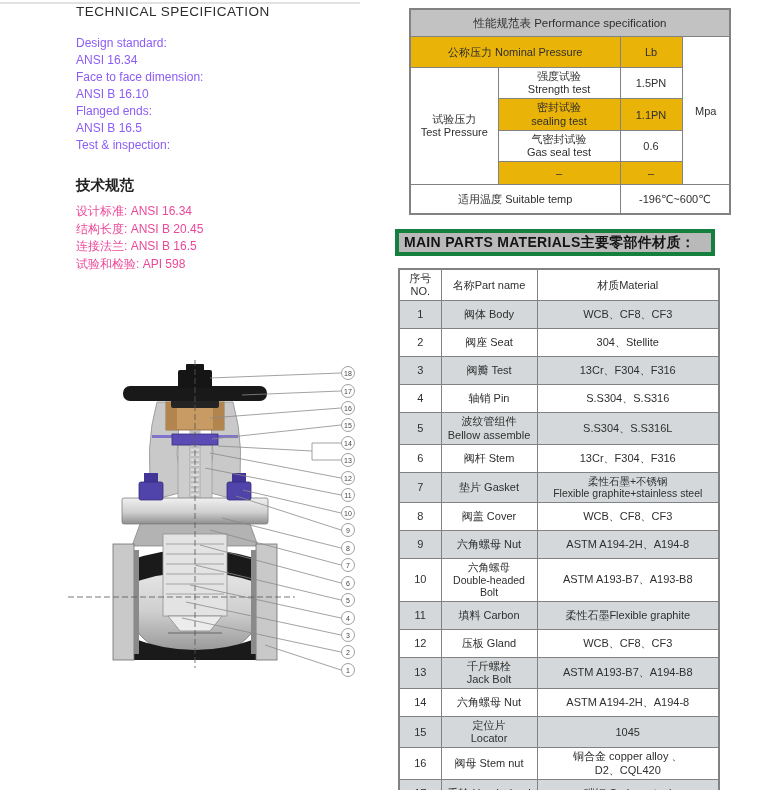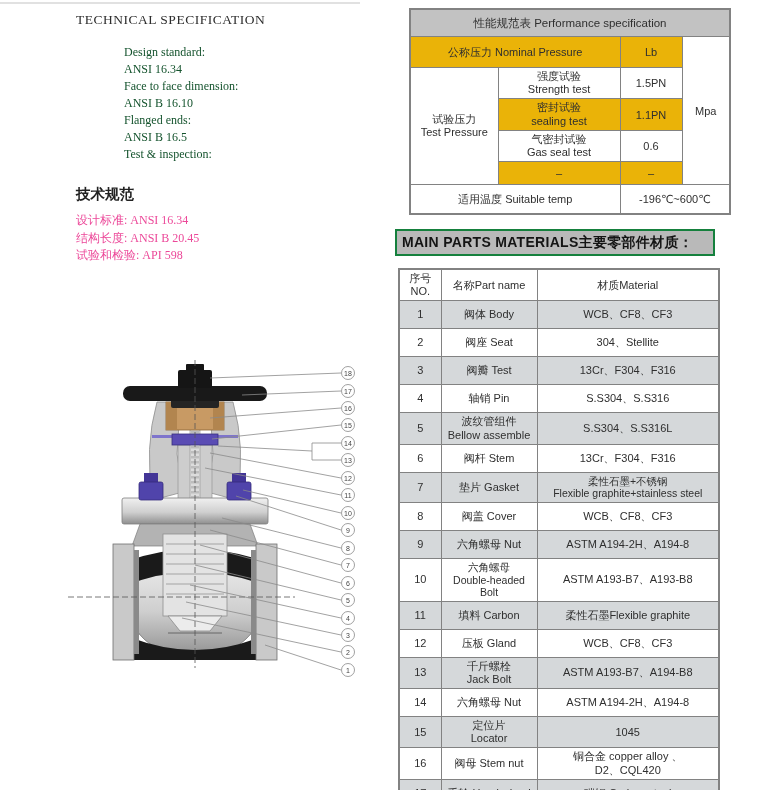--- a/index.html
+++ b/index.html
@@ -3,39 +3,39 @@
 <meta charset="utf-8">
 <style>
   html,body{margin:0;padding:0;background:#fff;}
   .page{
     position:relative;width:767px;height:790px;background:#ffffff;overflow:hidden;
     font-family:"Liberation Sans","DejaVu Sans",sans-serif;color:#333;
   }
   .scan-line{position:absolute;top:2px;left:0;width:360px;height:2px;background:#c9c9c9;opacity:.55;}
 
   
-  .left-col{position:absolute;left:76px;top:12px;width:300px;font-family:Liberation Serif, serif;}
+  .left-col{position:absolute;left:76px;top:4px;width:300px;}
   .left-col h1{font-size:13.5px;font-weight:normal;letter-spacing:.5px;color:#2d2d2d;margin:0 0 16px 0;}
-  .spec-line{font-size:12px;line-height:17px;color:#14532d;margin-left:48px;}
+  .spec-line{font-size:12px;line-height:17px;color:#8b5cf6;}
   .cn-heading{font-size:14.5px;font-weight:bold;color:#222;margin:22px 0 8px 0;}
   .cn-line{font-size:12px;line-height:17.5px;color:#ec4899;}
 
   
   table{border-collapse:collapse;}
   .perf{position:absolute;left:409px;top:8px;width:320px;font-size:11px;color:#2f2f2f;
         border:2px solid #828282;table-layout:fixed;}
   .perf td{border:1px solid #828282;text-align:center;vertical-align:middle;padding:2px 2px;}
   .perf .r-title td{background:#c2c2c2;height:22px;font-size:11.5px;}
   .perf .shade td{background:#eab308;}
   .perf .white-cell{background:#fff !important;}
   .pre{white-space:pre-line;line-height:1.2;}
 
   
   .parts-title-bar{position:absolute;left:395px;top:229px;width:320px;height:27px;background:#b9b9b9;
-        border:2px solid #15803d;box-sizing:border-box;display:flex;align-items:center;}
+        border:4px solid #15803d;box-sizing:border-box;display:flex;align-items:center;}
   .parts-title-bar span{font-size:14px;font-weight:bold;color:#141414;padding-left:5px;letter-spacing:.3px;}
 
   
   .parts{position:absolute;left:398px;top:268px;width:320px;font-size:11px;color:#2f2f2f;
         border:2px solid #828282;table-layout:fixed;}
   .parts td{border:1px solid #828282;text-align:center;vertical-align:middle;padding:2px 2px;line-height:1.2;}
   .parts thead td{height:26px;background:#fff;}
   .parts tbody tr td{height:23px;}
   .parts tbody tr:nth-child(odd) td{background:#d5d8da;}
 
@@ -56,20 +56,21 @@
     <div class="spec-line">Design standard:</div>
     <div class="spec-line">ANSI 16.34</div>
     <div class="spec-line">Face to face dimension:</div>
     <div class="spec-line">ANSI B 16.10</div>
     <div class="spec-line">Flanged ends:</div>
     <div class="spec-line">ANSI B 16.5</div>
     <div class="spec-line">Test &amp; inspection:</div>
     <div class="cn-heading">技术规范</div>
     <div class="cn-line">设计标准: ANSI 16.34</div>
     <div class="cn-line">结构长度: ANSI B 20.45</div>
+    <div class="cn-line">连接法兰: ANSI B 16.5</div>
     <div class="cn-line">试验和检验: API 598</div>
   </div>
 
   <table class="perf">
     <colgroup>
         <col style="width:88px">
         <col style="width:122px">
         <col style="width:62px">
         <col style="width:48px">
       </colgroup>

